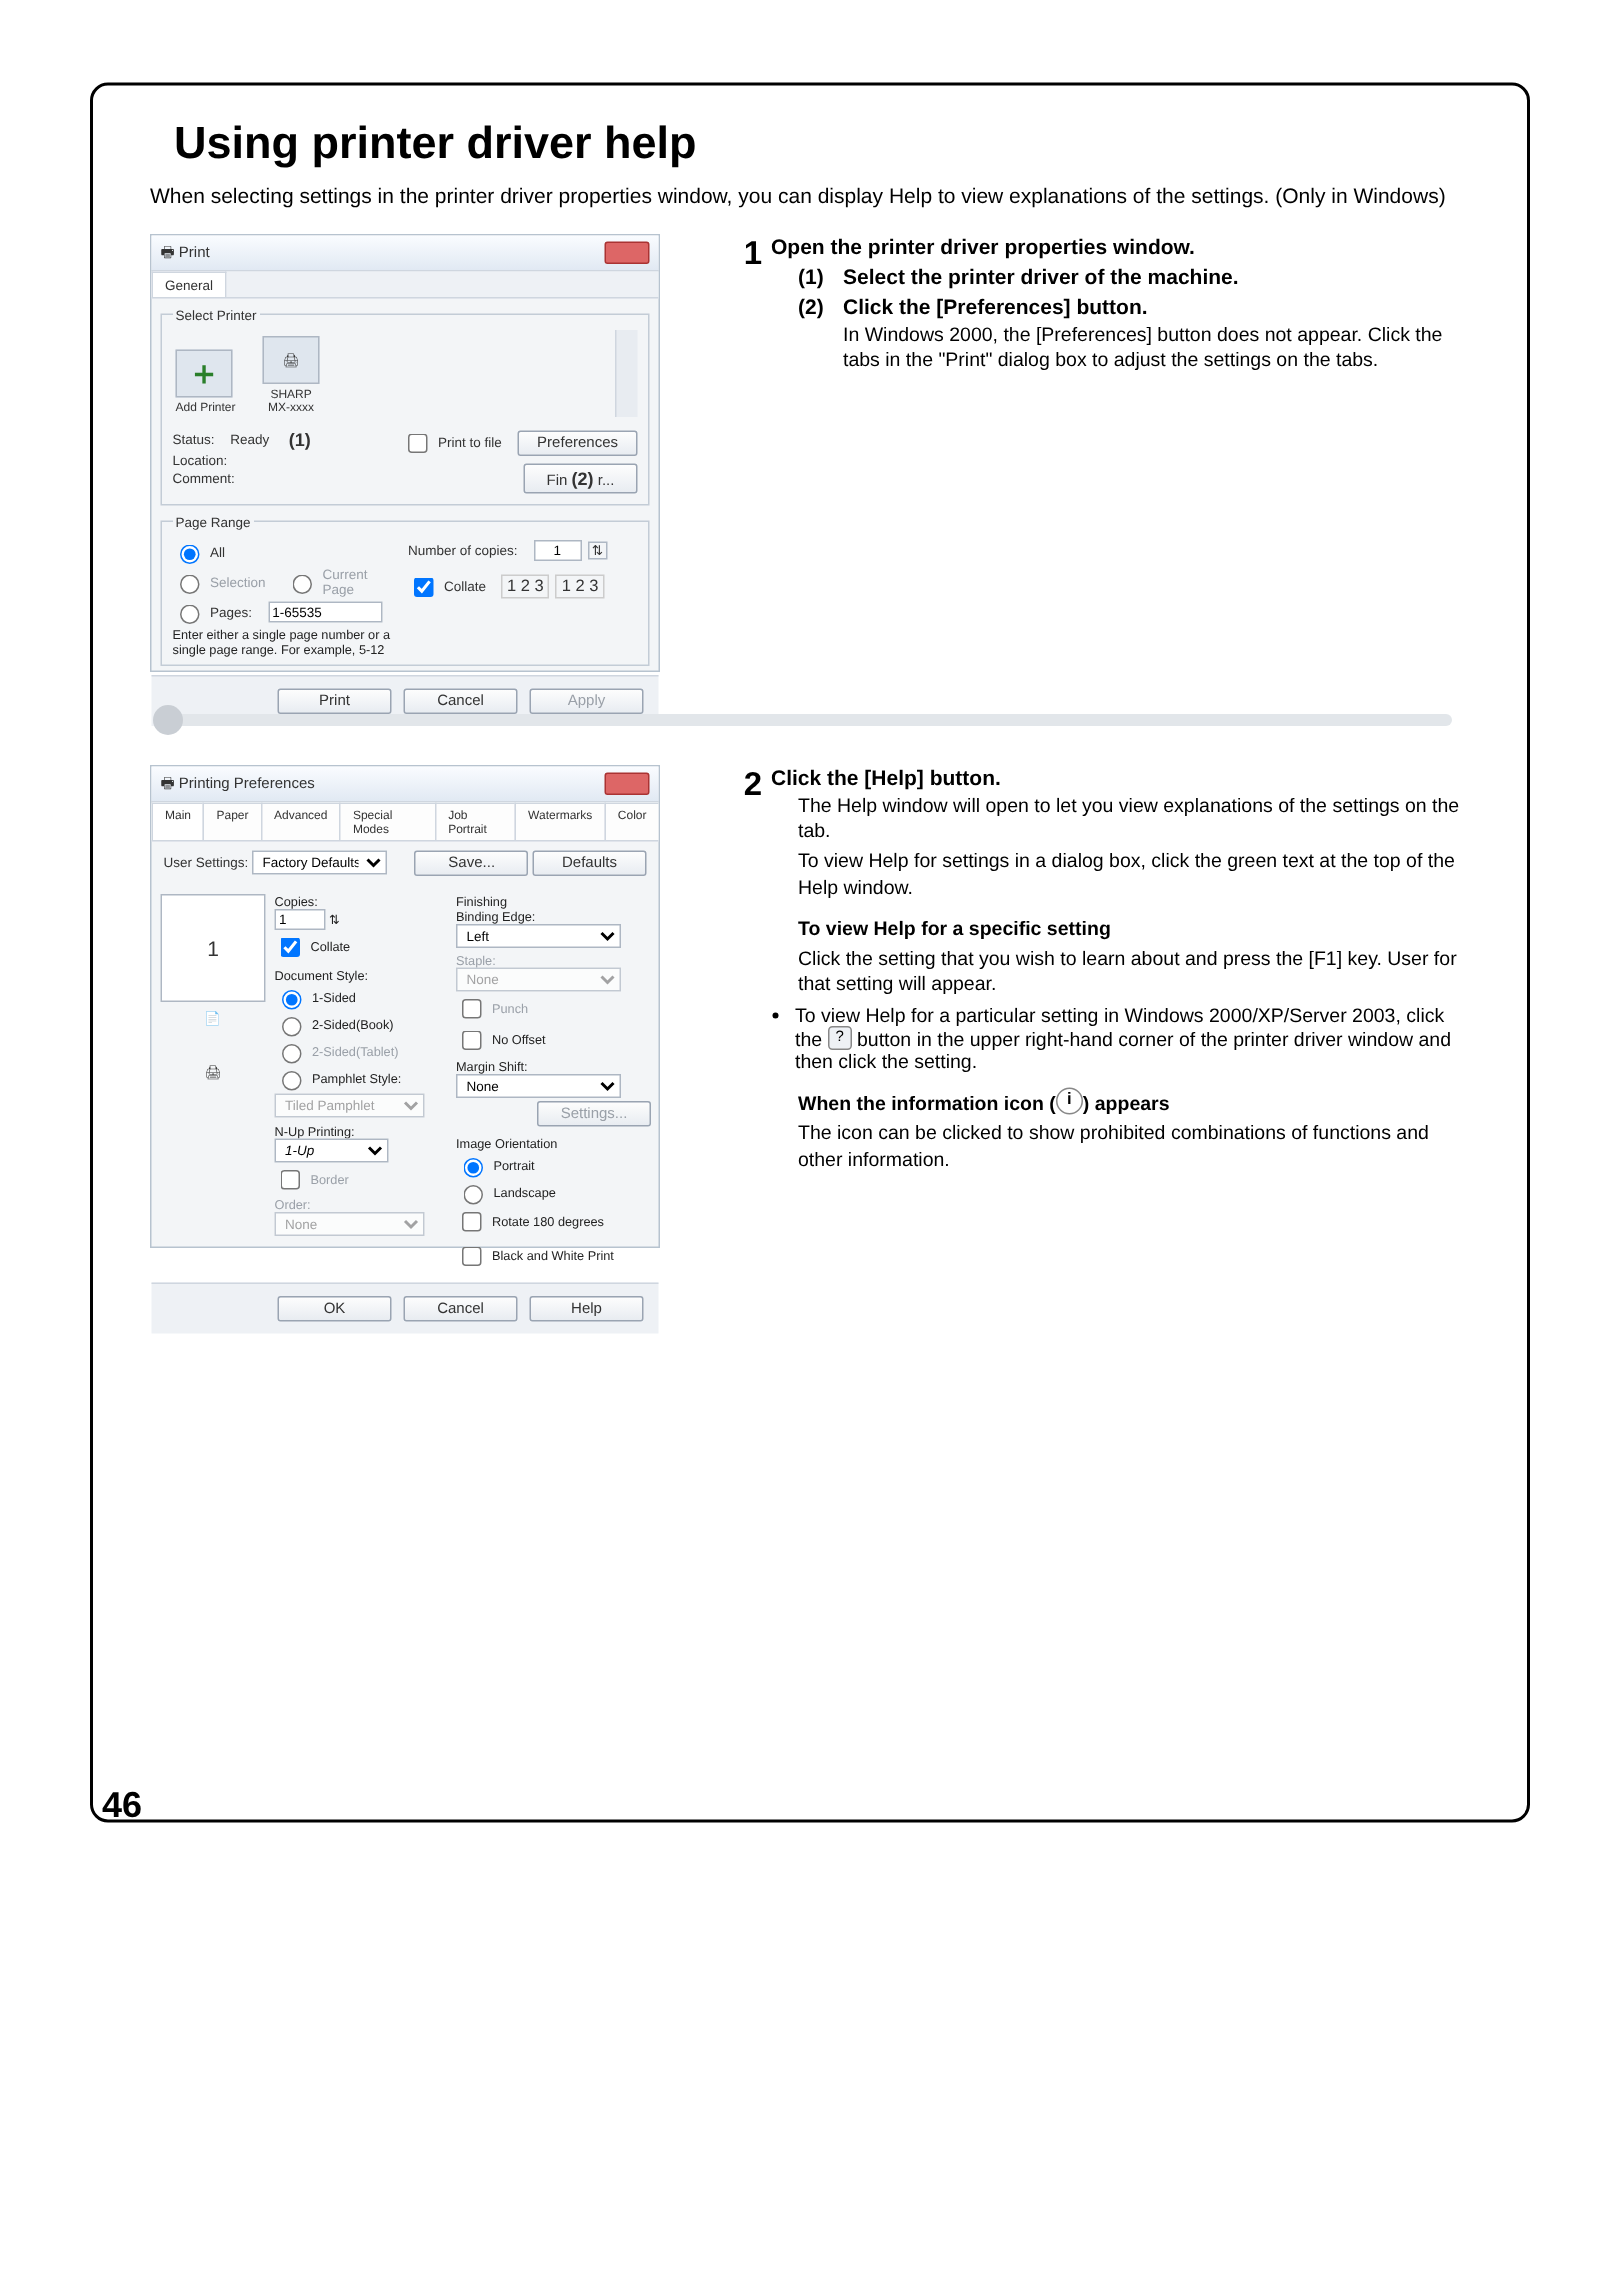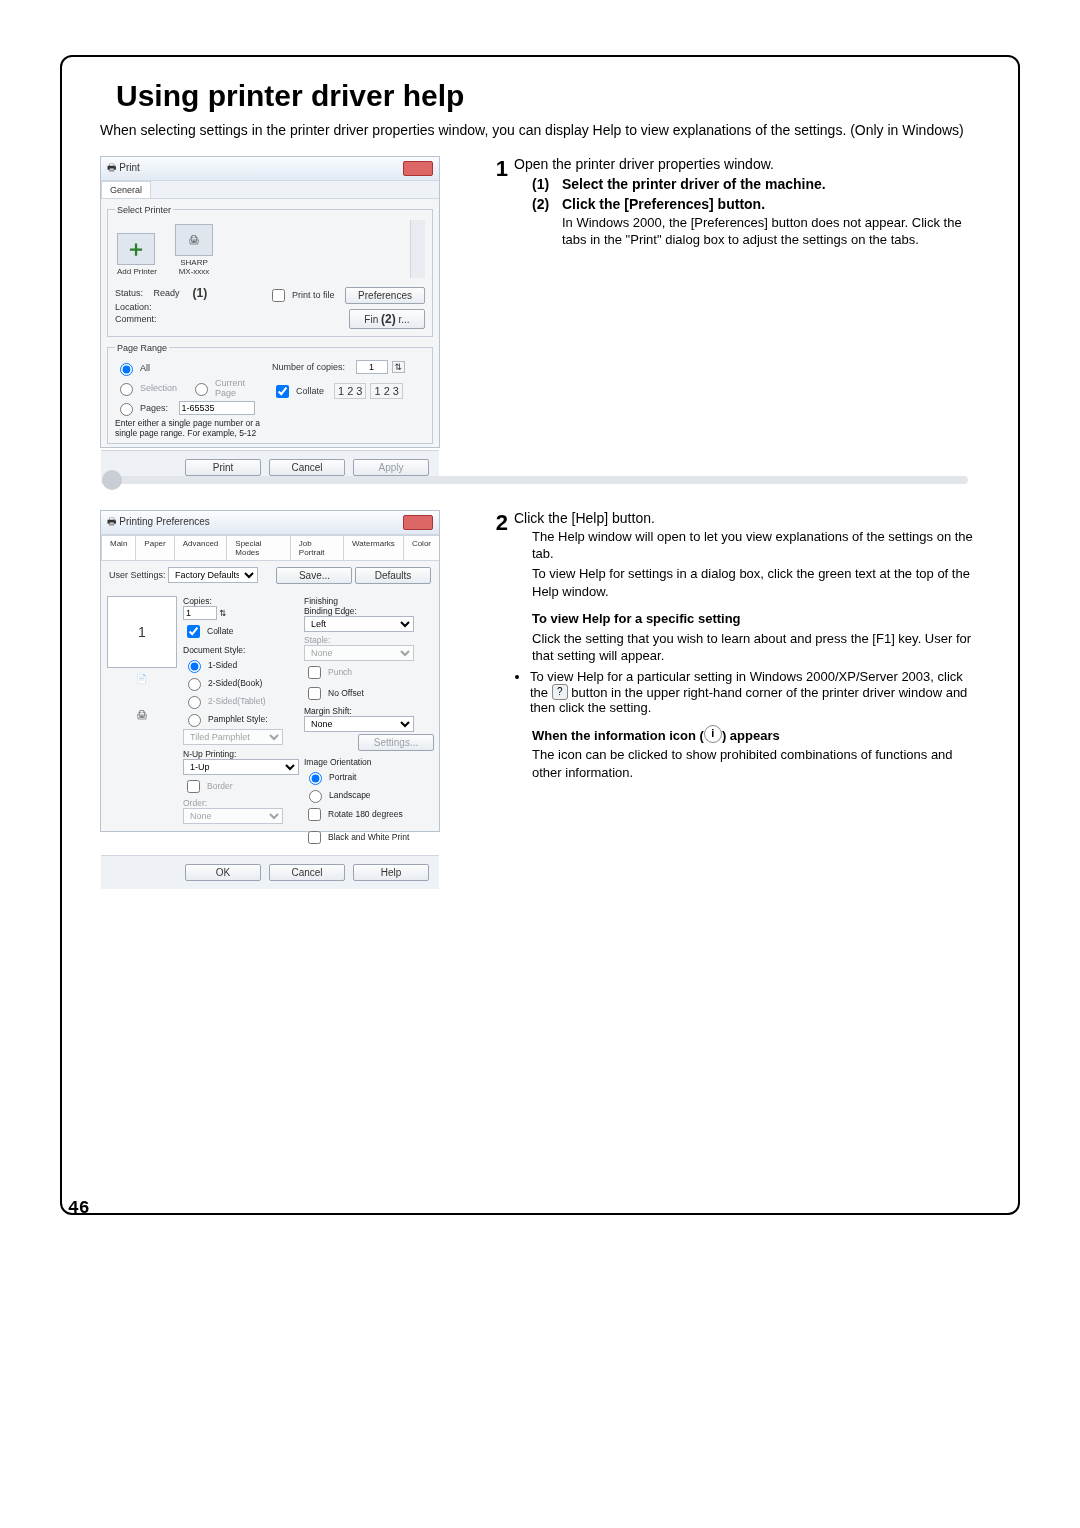--- a/index.html
+++ b/index.html
@@ -88,33 +88,33 @@
   .plus{color:#2a7f2a;font-size:22px;font-weight:bold;line-height:1;}
   .printer-lbl{font-size:8px;text-align:center;margin-top:2px;}
   .scrollbar{width:14px;align-self:stretch;background:#e8ecf1;border-left:1px solid #cfd6df;margin-left:auto;}
   .row{display:flex;align-items:center;gap:4px;margin:2px 0;}
   .annot{font-weight:bold;font-size:12px;}
   .footerbtns{display:flex;gap:8px;justify-content:flex-end;padding:8px 10px;border-top:1px solid #cfd6df;background:#eef1f5;}
   
   .steps { font-size:14px; }
   .step { display:grid; grid-template-columns:28px 1fr; gap:6px; margin-bottom:12px;}
   .step .num{ font-size:22px; font-weight:bold; text-align:right;}
-  .step .head{ font-weight:normal;}
+  .step .head{ font-weight:bold;}
   .substeps{ padding-left:18px;}
   .sub{ display:grid; grid-template-columns:26px 1fr; gap:4px; margin-top:4px;}
   .sub .sn{ font-weight:bold;}
   .sub .sh{ font-weight:bold;}
   .explain{ margin-left:18px; font-size:13px; line-height:1.35; margin-top:2px;}
   .divider-wrap{position:relative;height:28px;margin:0 12px 6px 12px;}
   .divider-line{height:8px;background:#e2e6ea;border-radius:4px;}
   .divider-ball{position:absolute;left:-10px;top:-6px;width:20px;height:20px;border-radius:50%;background:#c9ced4;}
   .subhead{ font-weight:bold; margin-top:10px;}
   .info-icon{display:inline-block;width:16px;height:16px;border:1px solid #888;border-radius:50%;font-size:11px;line-height:14px;text-align:center;vertical-align:text-bottom;}
   .q-icon{display:inline-block;width:14px;height:14px;border:1px solid #888;border-radius:3px;font-size:10px;line-height:13px;text-align:center;background:#eef1f5;vertical-align:text-bottom;}
-  .page-number{ position:absolute; left:68px; bottom:310px; font-size:18px; font-weight:bold;font-family:Liberation Mono, monospace;}
+  .page-number{ position:absolute; left:68px; bottom:310px; font-size:24px; font-weight:bold;}
   
   .prefgrid{display:grid;grid-template-columns:70px 115px 130px;gap:6px;padding:6px;}
   .paperthumb{border:1px solid #aeb7c3;background:#fff;height:70px;display:flex;align-items:center;justify-content:center;font-size:14px;}
   .small{font-size:8.5px;color:#222;}
   .disabled{color:#9aa0a8;}
   .chk{margin-right:3px;}
   ul.bul{margin:4px 0 0 0;padding-left:16px;font-size:13px;}
   ul.bul li{margin-bottom:2px;}
 </style>
 </head>
@@ -275,21 +275,21 @@
             <div class="row disabled">
                 <input type="radio" class="chk" style="">
                 <span>2-Sided(Tablet)</span>
               </div>
             <div class="row">
                 <input type="radio" class="chk" style="">
                 <span>Pamphlet Style:</span>
               </div>
             <select disabled="" style="width:100px;"><option>Tiled Pamphlet</option></select>
             <div style="margin-top:4px;">N-Up Printing:</div>
-            <select style="width:116px;"><option>1-Up</option></select>
+            <select style="width:76px;font-style:italic;"><option>1-Up</option></select>
             <div class="row disabled">
                 <input type="checkbox" class="chk" style="">
                 <span>Border</span>
               </div>
             <div class="disabled">Order:</div>
             <select disabled="" style="width:100px;"><option>None</option></select>
           </div>
           <div class="small">
             <div>Finishing</div>
             <div>Binding Edge:</div>

